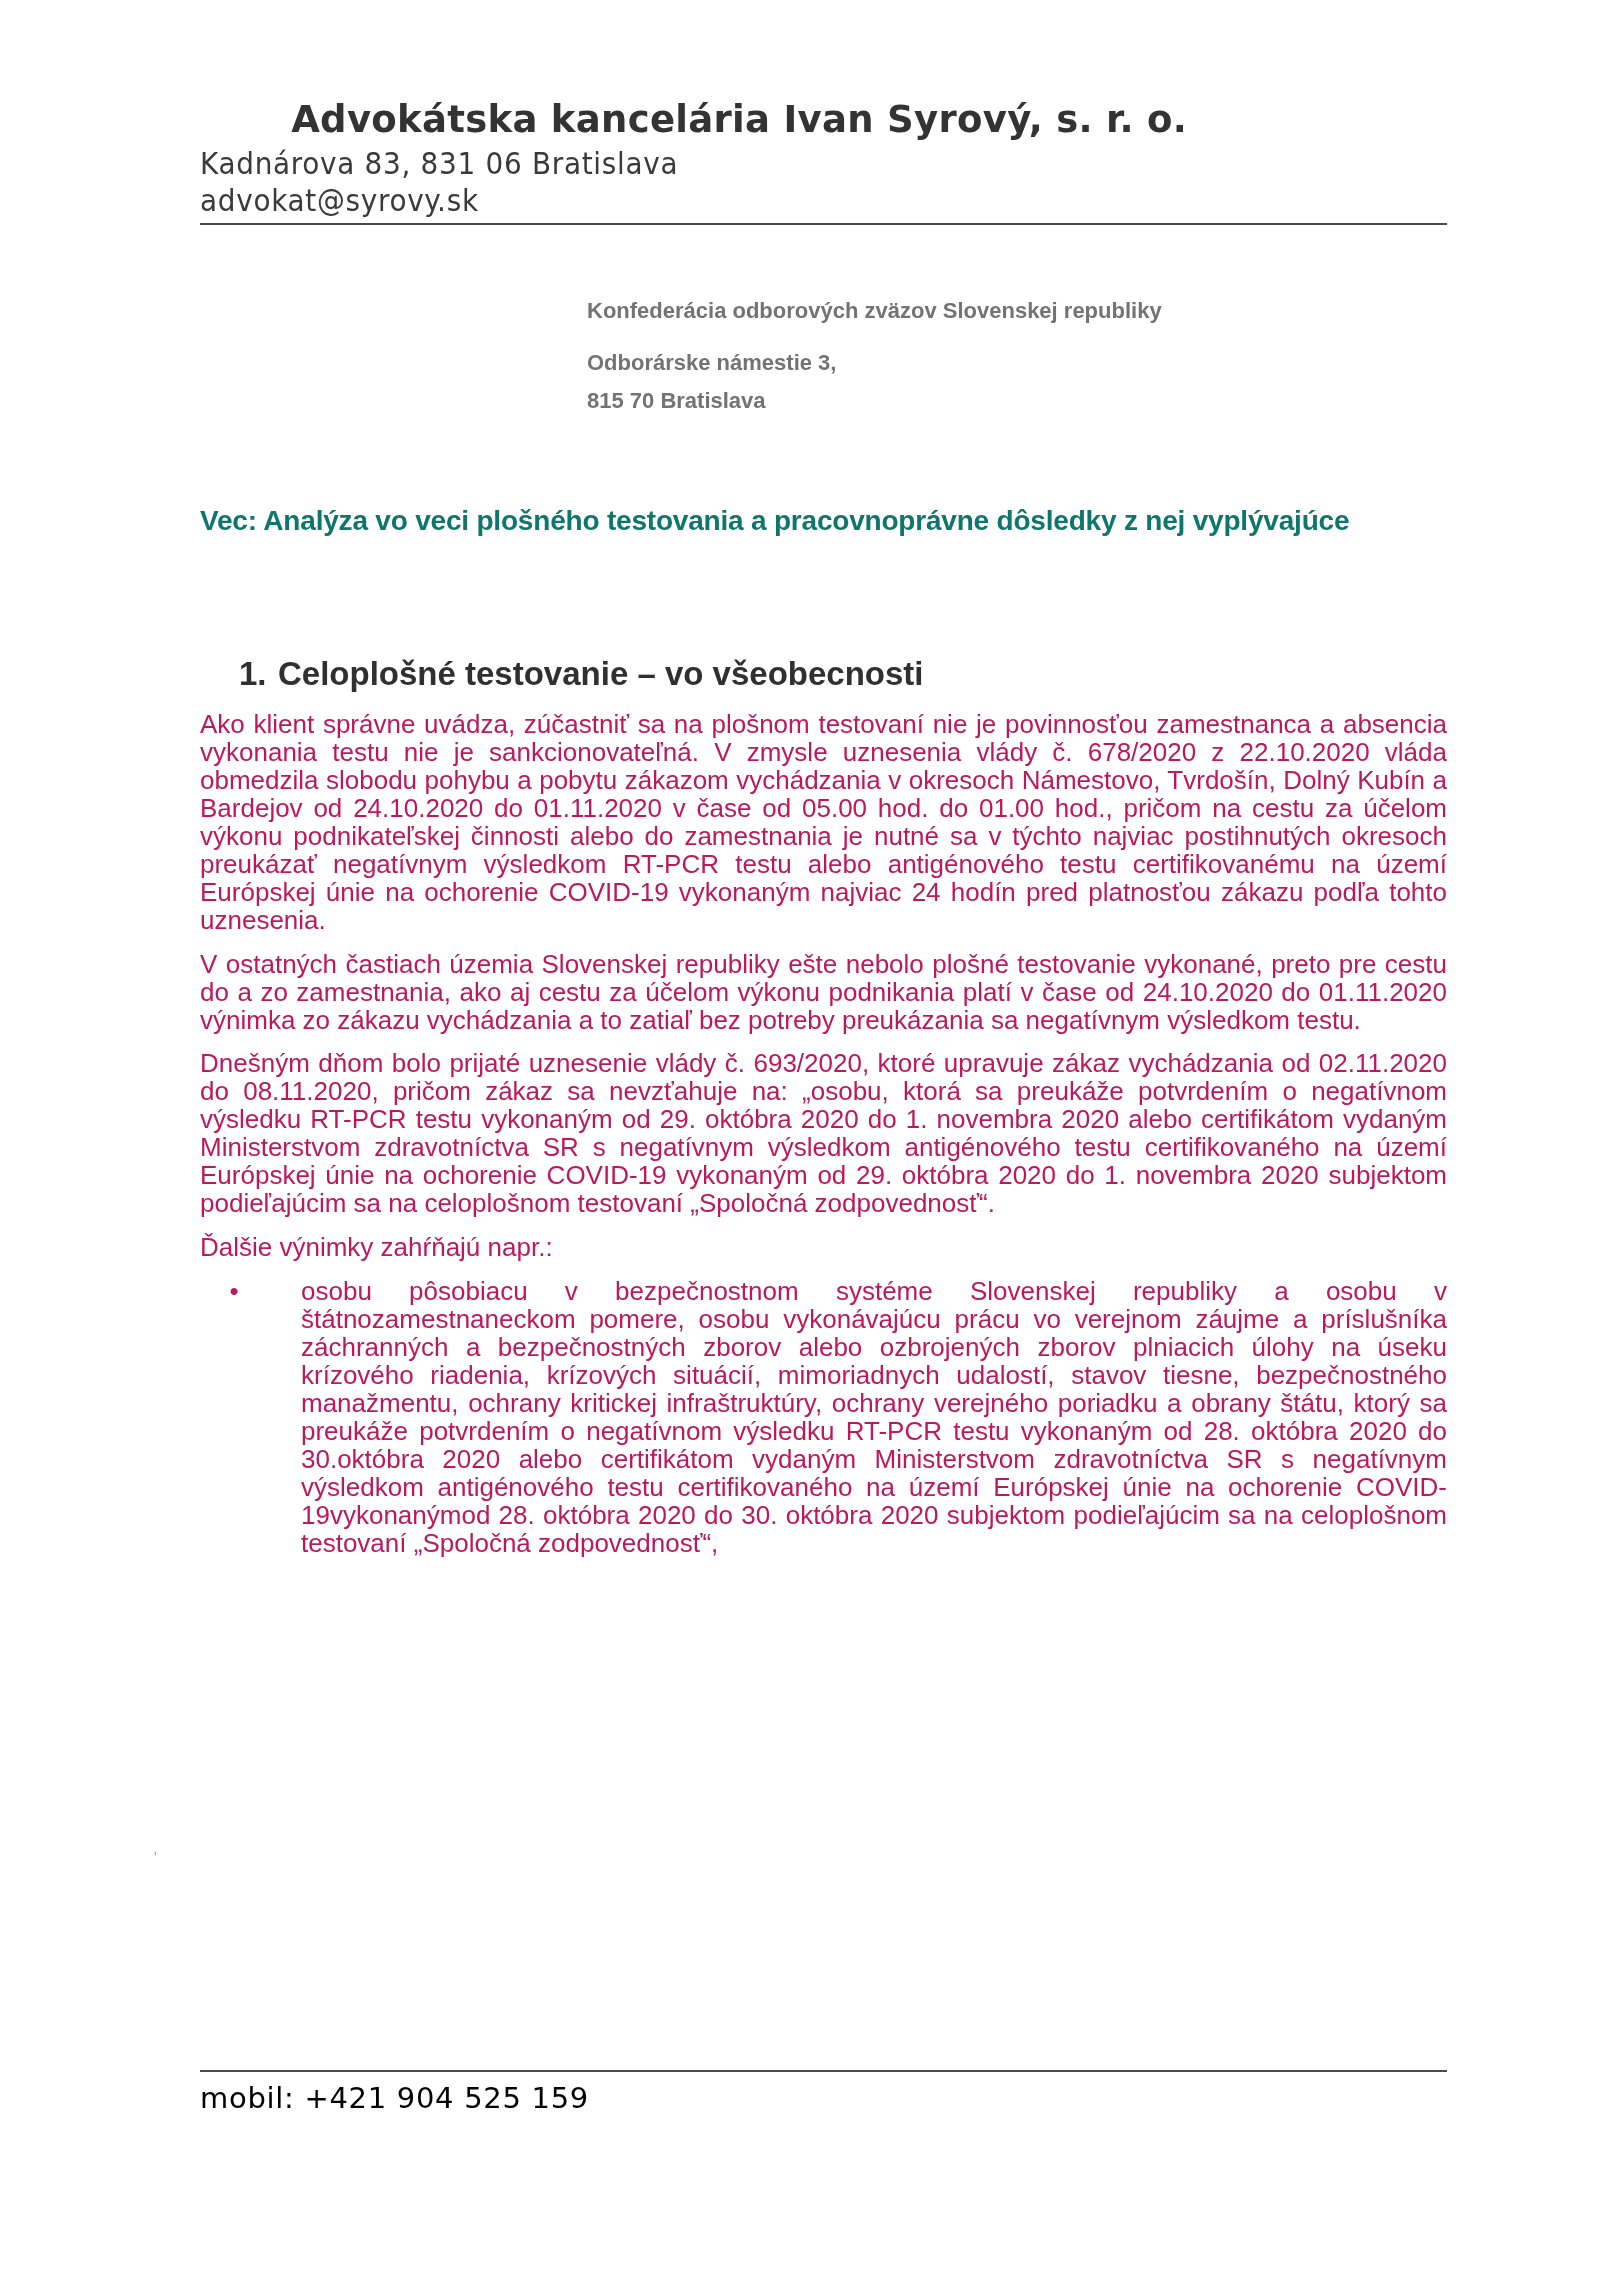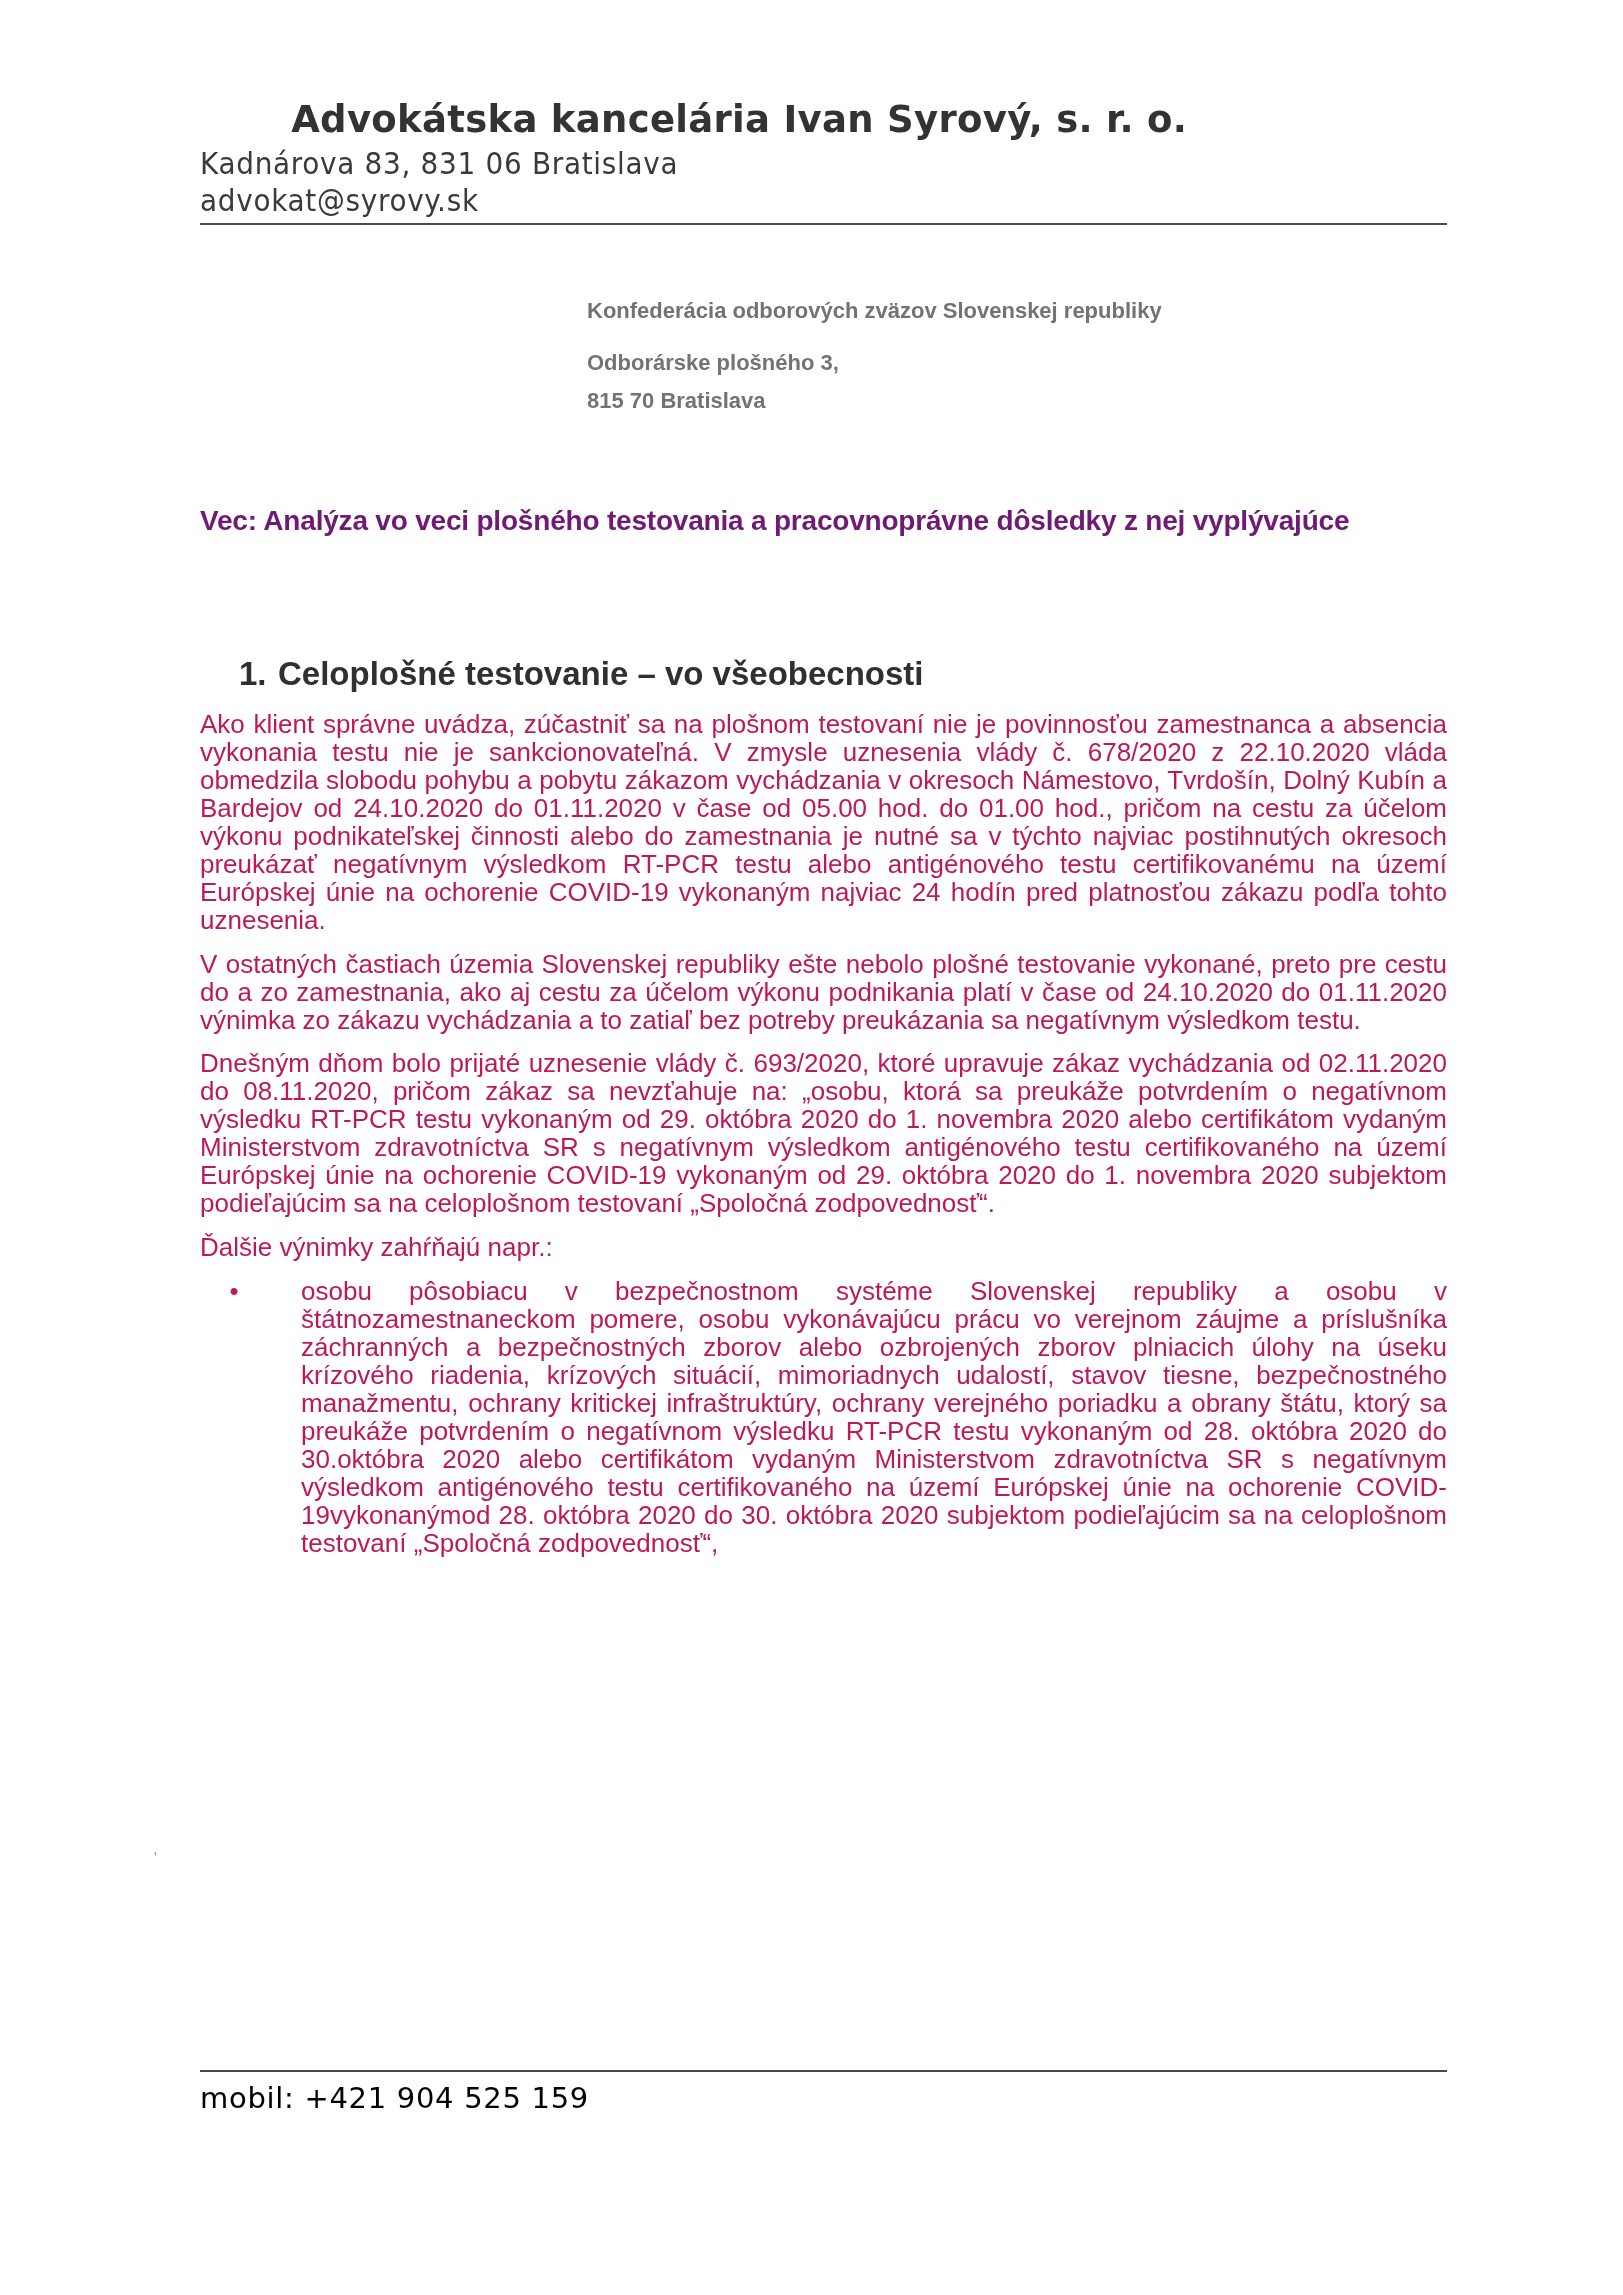--- a/index.html
+++ b/index.html
@@ -70,21 +70,21 @@
   .recipient .line.org { margin-bottom: 19.6px; }
   .recipient .line.addr { line-height: 38px; }
 
   
   .subject {
     position: absolute;
     left: 200px;
     top: 505px;
     font-weight: bold;
     font-size: 28px;
-    color: #701a75;
+    color: #0f766e;
     white-space: nowrap;
     letter-spacing: -0.2px;
   }
 
   
   .section-heading {
     position: absolute;
     left: 239px;
     top: 655px;
     font-weight: bold;
@@ -155,21 +155,21 @@
 
 <div class="page">
 
   <div class="firm-name">Advokátska kancelária Ivan Syrový, s. r. o.</div>
   <div class="firm-address">Kadnárova 83,  831 06 Bratislava</div>
   <div class="firm-email">advokat@syrovy.sk</div>
   <div class="rule header-rule"></div>
 
   <div class="recipient">
     <div class="line org">Konfederácia odborových zväzov Slovenskej republiky</div>
-    <div class="line addr">Odborárske plošného 3,</div>
+    <div class="line addr">Odborárske námestie 3,</div>
     <div class="line addr">815 70 Bratislava</div>
   </div>
 
   <div class="subject">Vec: Analýza vo veci plošného testovania a pracovnoprávne dôsledky z nej vyplývajúce</div>
 
   <div class="section-heading">
     <span class="num">1.</span><span>Celoplošné testovanie – vo všeobecnosti</span>
   </div>
 
   <div class="body">

